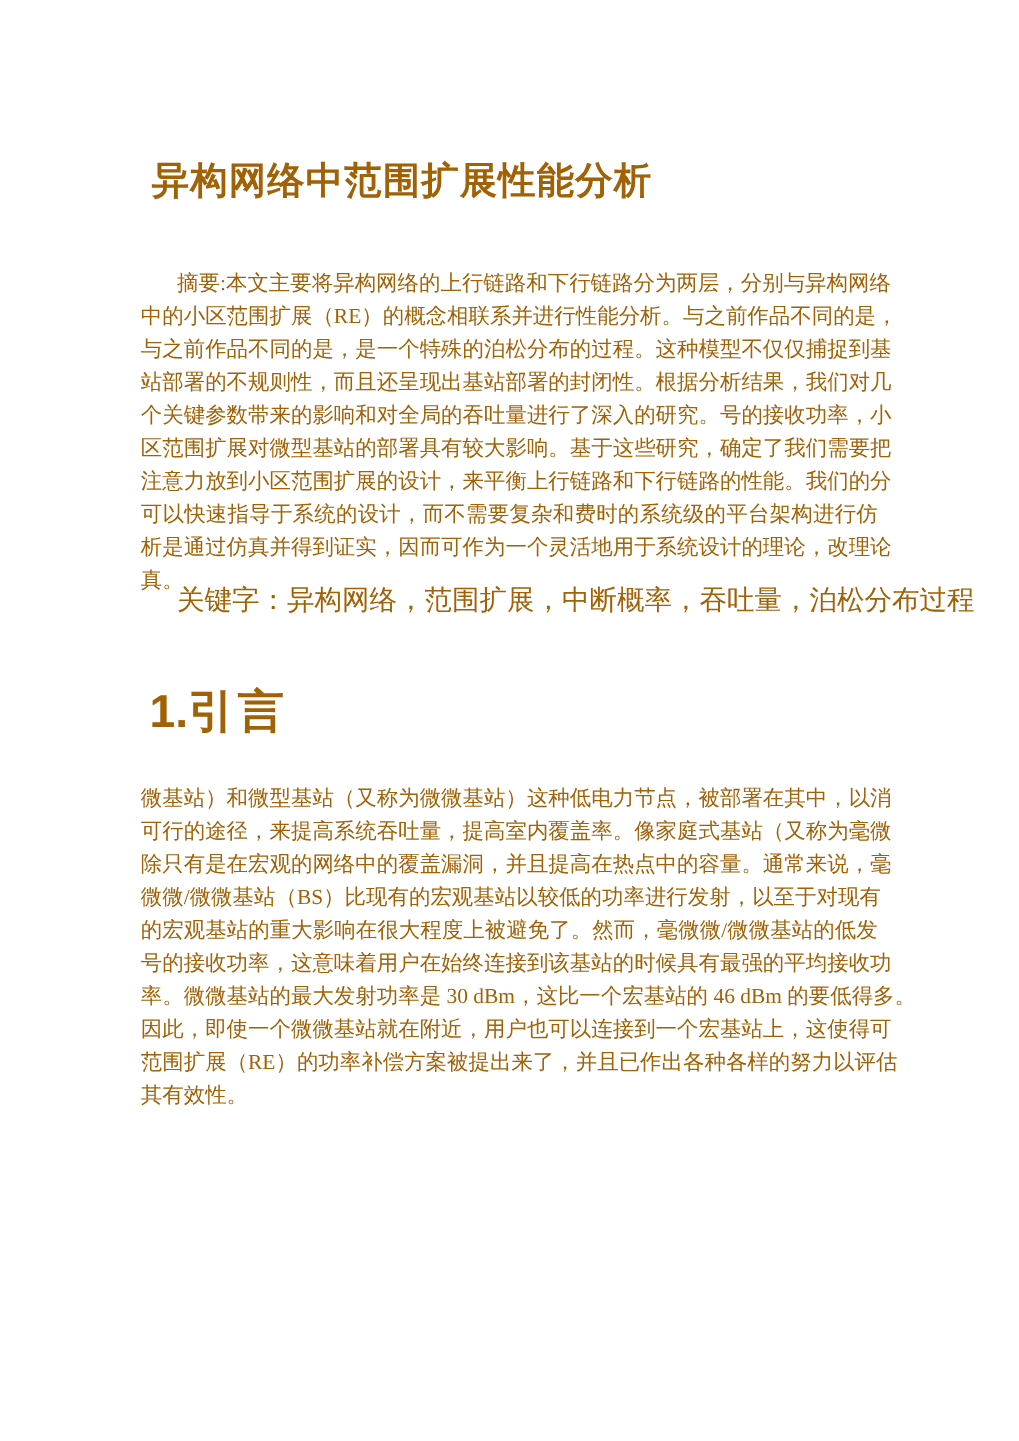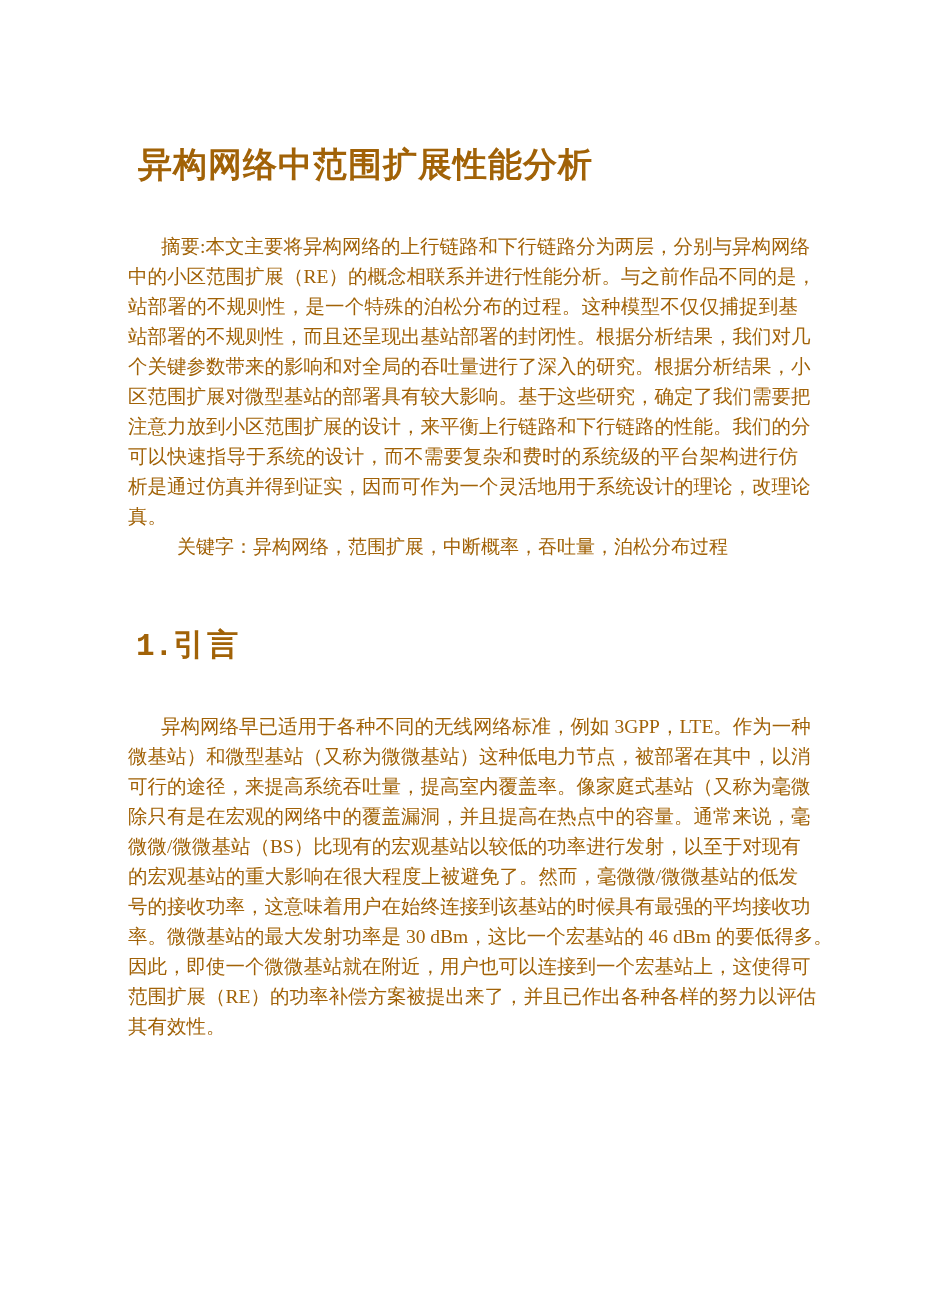--- a/index.html
+++ b/index.html
@@ -27,84 +27,83 @@
     letter-spacing: 1px;
     white-space: nowrap;
   }
   .para {
     position: absolute;
     left: 128px;
     width: 670px;
     font-size: 19.5px;
     line-height: 30px;
   }
-  .abstract { top: 232px; }
+  .abstract { top: 244px; }
   .intro    { top: 712px; }
   .line {
     height: 30px;
     text-align: justify;
     text-align-last: justify;
     white-space: nowrap;
     overflow: visible;
   }
   .line.last {
     text-align: left;
     text-align-last: left;
   }
   .line.indent { text-indent: 33px; }
   .keywords {
     position: absolute;
-    left: 144px;
+    left: 128px;
     top: 532px;
     width: 670px;
-    font-size: 19px;
+    font-size: 25px;
     line-height: 30px;
     text-indent: 33px;
     white-space: nowrap;
   }
   .section-heading {
     position: absolute;
     left: 136px;
     top: 626px;
     margin: 0;
-    font-size: 31px;
+    font-size: 42px;
     line-height: 42px;
     font-weight: 700;
-    font-family: Liberation Mono, monospace;
+    font-family: Liberation Sans, sans-serif;
     white-space: nowrap;
   }
   .section-heading .num { letter-spacing: 0; }
   .section-heading .txt { letter-spacing: 3px; }
 </style>
 </head>
 <body>
 
 <div class="page">
 
   <h1 class="doc-title">异构网络中范围扩展性能分析</h1>
 
   <div class="para abstract">
     <div class="line indent">摘要:本文主要将异构网络的上行链路和下行链路分为两层，分别与异构网络</div>
     <div class="line">中的小区范围扩展（RE）的概念相联系并进行性能分析。与之前作品不同的是，</div>
-    <div class="line">站部署的不规则性，是一个特殊的泊松分布的过程。这种模型不仅仅捕捉到基</div>
+    <div class="line">与之前作品不同的是，是一个特殊的泊松分布的过程。这种模型不仅仅捕捉到基</div>
     <div class="line">站部署的不规则性，而且还呈现出基站部署的封闭性。根据分析结果，我们对几</div>
-    <div class="line">个关键参数带来的影响和对全局的吞吐量进行了深入的研究。根据分析结果，小</div>
+    <div class="line">个关键参数带来的影响和对全局的吞吐量进行了深入的研究。号的接收功率，小</div>
     <div class="line">区范围扩展对微型基站的部署具有较大影响。基于这些研究，确定了我们需要把</div>
     <div class="line">注意力放到小区范围扩展的设计，来平衡上行链路和下行链路的性能。我们的分</div>
     <div class="line">可以快速指导于系统的设计，而不需要复杂和费时的系统级的平台架构进行仿</div>
     <div class="line">析是通过仿真并得到证实，因而可作为一个灵活地用于系统设计的理论，改理论</div>
     <div class="line last">真。</div>
   </div>
 
   <div class="keywords">关键字：异构网络，范围扩展，中断概率，吞吐量，泊松分布过程</div>
 
   <h2 class="section-heading"><span class="num">1.</span><span class="txt">引言</span></h2>
 
   <div class="para intro">
-    <div class="line indent">异构网络早已适用于各种不同的无线网络标准，例如 3GPP，LTE。作为一种</div>
     <div class="line">微基站）和微型基站（又称为微微基站）这种低电力节点，被部署在其中，以消</div>
     <div class="line">可行的途径，来提高系统吞吐量，提高室内覆盖率。像家庭式基站（又称为毫微</div>
     <div class="line">除只有是在宏观的网络中的覆盖漏洞，并且提高在热点中的容量。通常来说，毫</div>
     <div class="line">微微/微微基站（BS）比现有的宏观基站以较低的功率进行发射，以至于对现有</div>
     <div class="line">的宏观基站的重大影响在很大程度上被避免了。然而，毫微微/微微基站的低发</div>
     <div class="line">号的接收功率，这意味着用户在始终连接到该基站的时候具有最强的平均接收功</div>
     <div class="line">率。微微基站的最大发射功率是 30 dBm，这比一个宏基站的 46 dBm 的要低得多。</div>
     <div class="line">因此，即使一个微微基站就在附近，用户也可以连接到一个宏基站上，这使得可</div>
     <div class="line">范围扩展（RE）的功率补偿方案被提出来了，并且已作出各种各样的努力以评估</div>
     <div class="line last">其有效性。</div>

